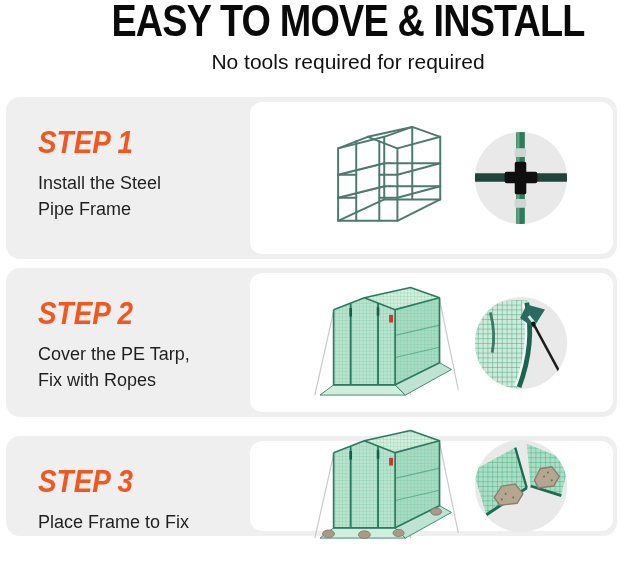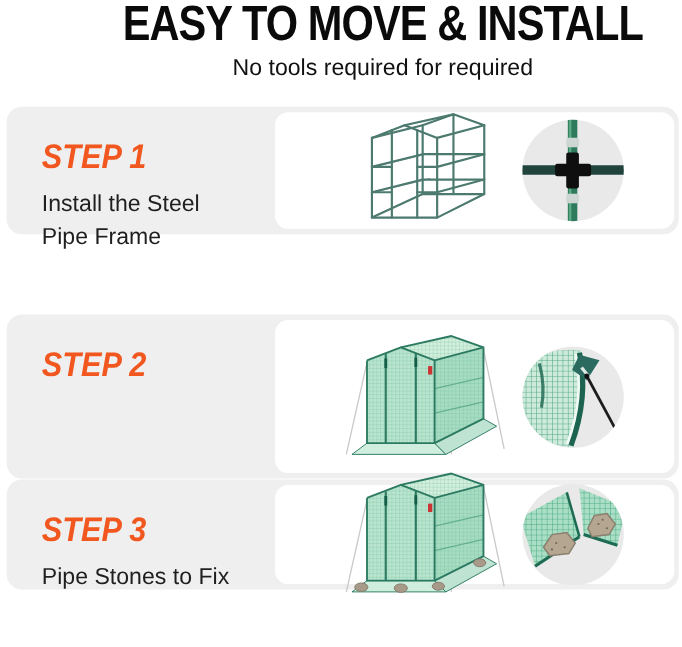--- a/index.html
+++ b/index.html
@@ -20,31 +20,31 @@
   }
   .header{position:absolute;top:0;left:0;width:620px;text-align:center;margin-left:38px;}
   .title{
     font-size:45px;font-weight:700;line-height:0.92;letter-spacing:-1px;
     transform:scaleX(0.84);transform-origin:50% 0;color:#0a0a0a;white-space:nowrap;
   }
   .subtitle{font-size:21px;margin-top:9px;color:#111;}
   .band{
     position:absolute;left:6px;width:611px;background:var(--band);border-radius:14px;
   }
-  .band-1{top:97px;height:116px;}
-  .band-2{top:286px;height:149px;}
+  .band-1{top:97px;height:162px;}
+  .band-2{top:268px;height:149px;}
   .band-3{top:436px;height:100px;}
   .step-label{
     position:absolute;left:32px;top:28px;
     font-size:31px;font-weight:700;font-style:italic;color:var(--accent);
     transform:scaleX(0.9);transform-origin:0 0;white-space:nowrap;letter-spacing:0;
   }
   .step-desc{
     position:absolute;left:32px;top:74px;
-    font-size:21px;line-height:1.42;white-space:pre-line;color:#1f1f1f;
+    font-size:18px;line-height:1.42;white-space:pre-line;color:#1f1f1f;
   }
   .card{
     position:absolute;top:5px;bottom:5px;right:4px;width:363px;
     background:var(--card);border-radius:12px;
   }
   .main-art{position:absolute;top:50%;transform:translateY(-50%);}
   .art-frame{left:70px;width:140px;}
   .art-house{left:58px;width:158px;}
   .detail-art{position:absolute;right:44px;top:50%;transform:translateY(-50%);width:96px;height:96px;}
 </style>
@@ -96,20 +96,22 @@
         <rect x="43.5" y="33" width="12" height="34" rx="2" fill="#0f0f0f"></rect>
         <rect x="43.5" y="19" width="12" height="9" rx="2" fill="#cdd6d2"></rect>
         <rect x="43.5" y="72" width="12" height="9" rx="2" fill="#cdd6d2"></rect>
       </g>
     </svg>
   </div>
 </section>
 
 <section class="band band-2">
   <div class="step-label">STEP 2</div>
+  <div class="step-desc">Cover the PE Tarp,
+Fix with Ropes</div>
   <div class="card">
 
     <svg class="main-art art-house" viewBox="0 0 185 142">
       <defs>
         <pattern id="meshA" width="4" height="4" patternUnits="userSpaceOnUse">
           <path d="M0 0H4M0 0V4" stroke="#5fb78d" stroke-width="0.7" opacity="0.65" fill="none"></path>
         </pattern>
       </defs>
 
       <g stroke="#c9c9c9" stroke-width="1.4">
@@ -164,21 +166,21 @@
         <path d="M58 22 L66 32" stroke="#dfeae5" stroke-width="3"></path>
         <path d="M63 30 L90 80" stroke="#1c1c1c" stroke-width="2.6"></path>
         <circle cx="63" cy="30" r="2.4" fill="#111"></circle>
       </g>
     </svg>
   </div>
 </section>
 
 <section class="band band-3">
   <div class="step-label">STEP 3</div>
-  <div class="step-desc">Pipe Stones to Fix</div>
+  <div class="step-desc">Place Frame to Fix</div>
   <div class="card">
 
     <svg class="main-art art-house" viewBox="0 0 185 142">
       <defs>
         <pattern id="meshC" width="4" height="4" patternUnits="userSpaceOnUse">
           <path d="M0 0H4M0 0V4" stroke="#5fb78d" stroke-width="0.7" opacity="0.65" fill="none"></path>
         </pattern>
       </defs>
       <g stroke="#c9c9c9" stroke-width="1.4">
         <path d="M30 34 L8 132"></path>

